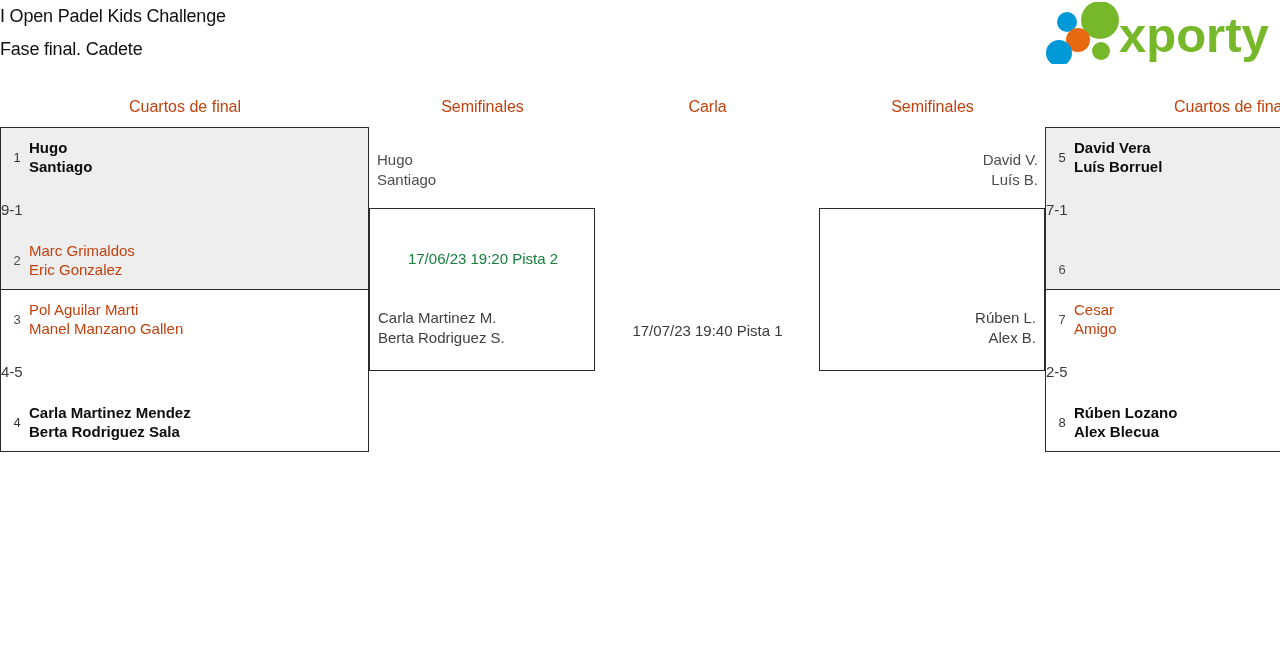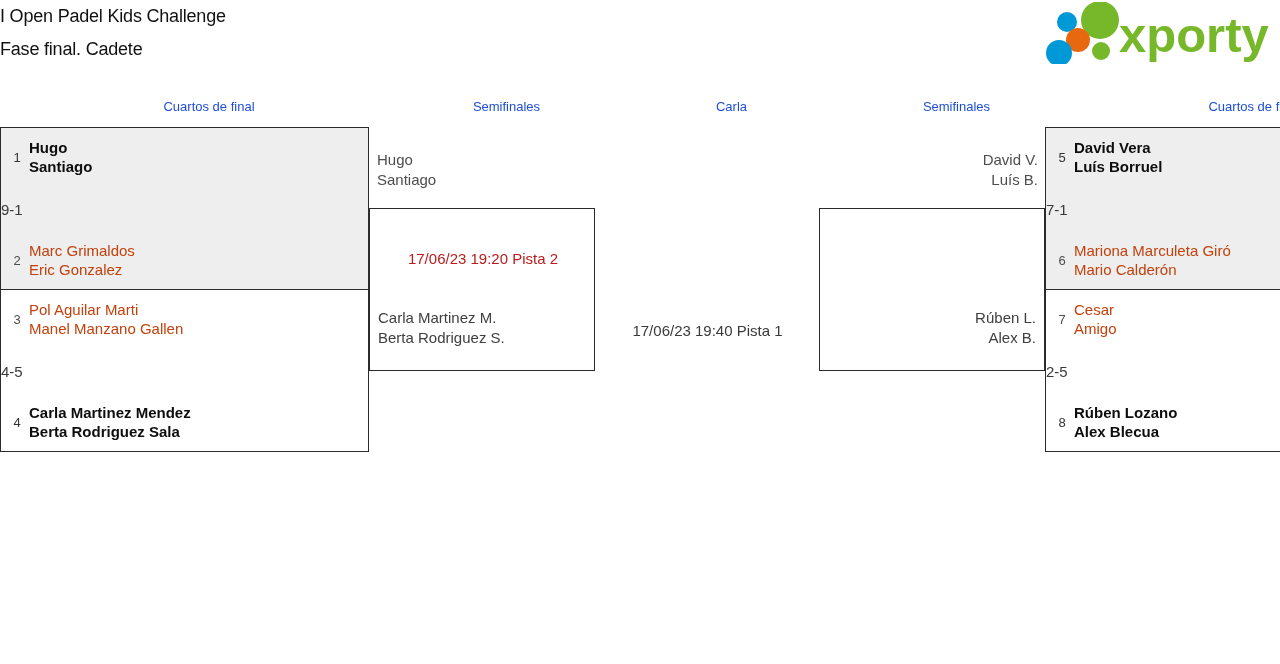--- a/index.html
+++ b/index.html
@@ -39,26 +39,25 @@
     top: 2px;
     width: 235px;
     height: 62px;
   }
   .logo svg { display: block; }
 
   
   .round-header {
     position: absolute;
     top: 96px;
-    font-size: 13px;
+    font-size: 16px;
     line-height: 22px;
-    color: #1d4ed8;
+    color: #c2410c;
     text-align: center;
     white-space: nowrap;
-    margin-left: 24px;
   }
   .rh-0 { left: 0px;    width: 370px; }
   .rh-1 { left: 370px;  width: 225px; }
   .rh-2 { left: 595px;  width: 225px; }
   .rh-3 { left: 820px;  width: 225px; }
   .rh-4 { left: 1045px; width: 370px; text-align: center; overflow: hidden; }
 
   
   .box {
     position: absolute;
@@ -131,21 +130,21 @@
 
   
   .sf-schedule {
     position: absolute;
     top: 40px;
     left: 0;
     width: 226px;
     text-align: center;
     font-size: 15px;
     line-height: 19px;
-    color: #b91c1c;
+    color: #15803d;
     white-space: nowrap;
   }
   .sf-team-inside {
     position: absolute;
     bottom: 22px;
     font-size: 15px;
     line-height: 20px;
     color: #404040;
     white-space: nowrap;
   }
@@ -248,21 +247,21 @@
 </div>
 
 <div class="box sf sf-l">
   <div class="sf-schedule">17/06/23 19:20 Pista 2</div>
   <div class="sf-team-inside">
     <span>Carla Martinez M.</span>
     <span>Berta Rodriguez S.</span>
   </div>
 </div>
 
-<div class="final-schedule">17/06/23 19:40 Pista 1</div>
+<div class="final-schedule">17/07/23 19:40 Pista 1</div>
 
 <div class="sf-team-above sfa-r">
   <span>David V.</span>
   <span>Luís B.</span>
 </div>
 
 <div class="box sf sf-r">
   <div class="sf-team-inside">
     <span>Rúben L.</span>
     <span>Alex B.</span>
@@ -273,24 +272,20 @@
   <div class="team left team-top winner">
     <span class="seed">5</span>
     <span class="names">
       <span>David Vera</span>
       <span>Luís Borruel</span>
     </span>
   </div>
   <div class="score center-r">7-1</div>
   <div class="team left team-bottom loser">
     <span class="seed">6</span>
-    <span class="names">
-      <span>Mariona Marculeta Giró</span>
-      <span>Mario Calderón</span>
-    </span>
   </div>
 </div>
 
 <div class="box qf qf-r2">
   <div class="team left team-top loser">
     <span class="seed">7</span>
     <span class="names">
       <span>Cesar</span>
       <span>Amigo</span>
     </span>

